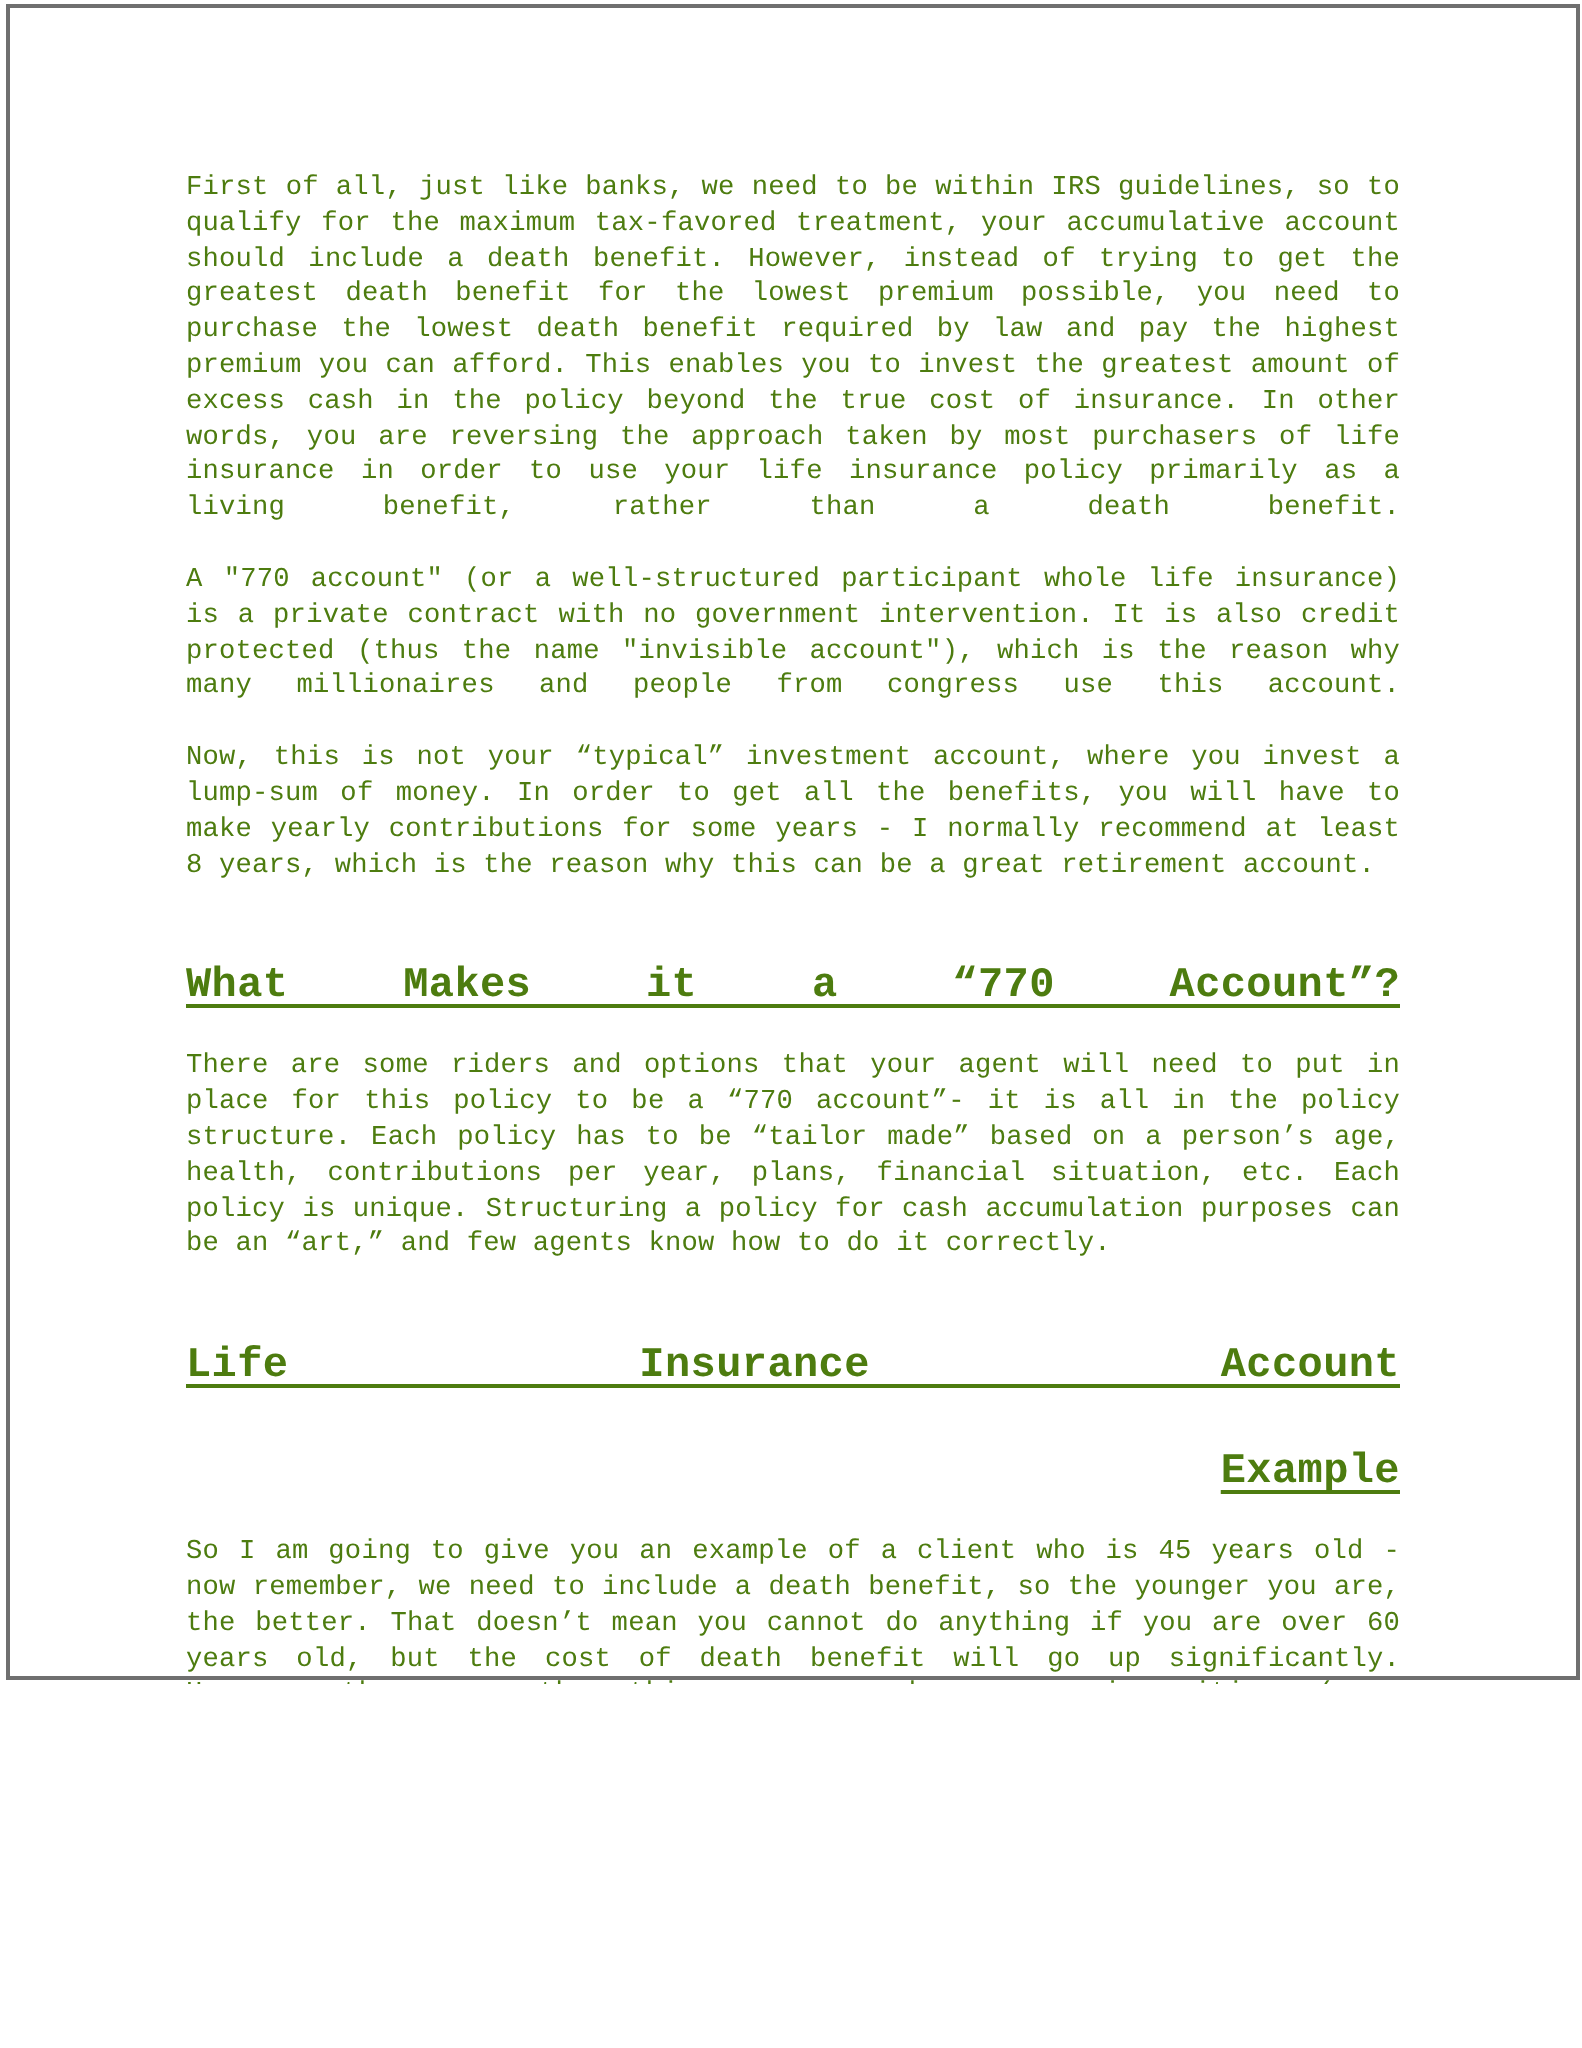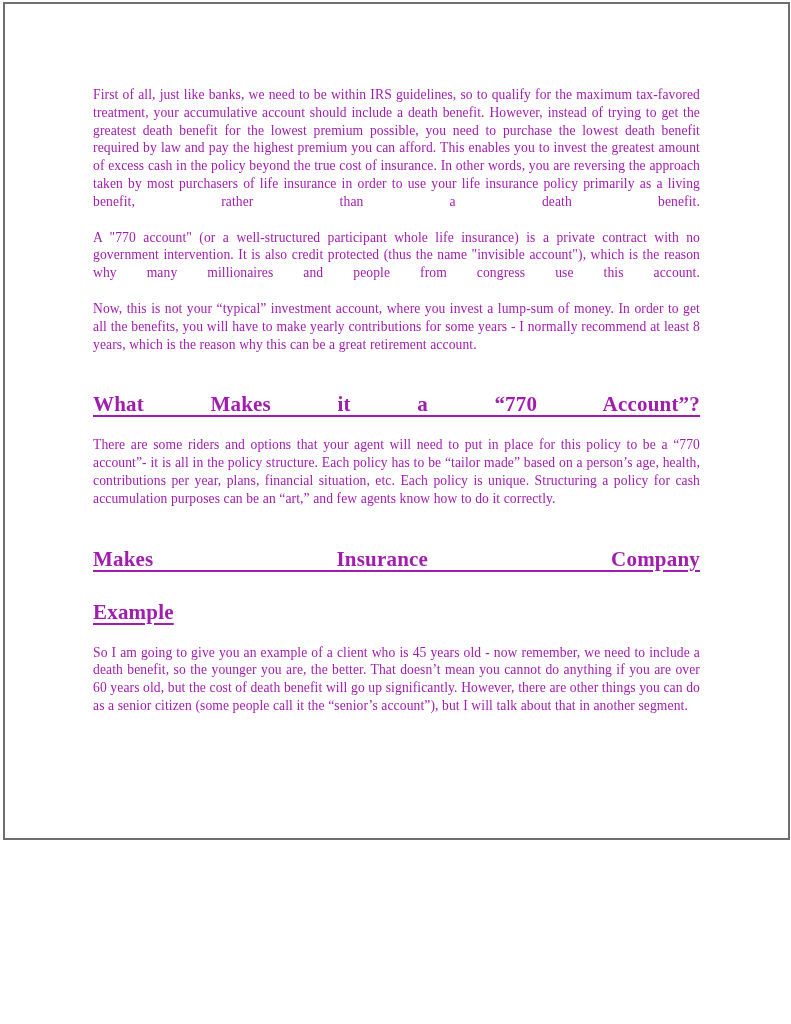--- a/index.html
+++ b/index.html
@@ -6,22 +6,22 @@
     margin: 0;
     padding: 0;
     background: #ffffff;
   }
   .page {
     position: relative;
     width: 791px;
     height: 842px;
     background: #ffffff;
     overflow: hidden;
-    font-family: Liberation Serif, serif;
-    color: #a21caf;
+    font-family: Liberation Mono, monospace;
+    color: #4d7c0f;
   }
   .frame {
     position: absolute;
     left: 3px;
     top: 2px;
     right: 1px;
     bottom: 2px;
     border: 2px solid #6f6f6f;
     pointer-events: none;
   }
@@ -43,20 +43,21 @@
   }
   .heading {
     font-size: 21px;
     font-weight: bold;
     line-height: 27px;
     margin: 26px 0 18px 0;
     text-decoration: underline;
     text-decoration-thickness: 2px;
     text-underline-offset: 4px;
     letter-spacing: 0.2px;
+    text-align: right;
   }
   .heading.justify-full {
     text-align: justify;
     text-align-last: justify;
     margin-top: 38px;
   }
 </style>
 </head>
 <body>
 
@@ -68,21 +69,21 @@
     <p class="para justify-last">First of all, just like banks, we need to be within IRS guidelines, so to qualify for the maximum tax-favored treatment, your accumulative account should include a death benefit. However, instead of trying to get the greatest death benefit for the lowest premium possible, you need to purchase the lowest death benefit required by law and pay the highest premium you can afford. This enables you to invest the greatest amount of excess cash in the policy beyond the true cost of insurance. In other words, you are reversing the approach taken by most purchasers of life insurance in order to use your life insurance policy primarily as a living benefit, rather than a death benefit.</p>
 
     <p class="para justify-last">A "770 account" (or a well-structured participant whole life insurance) is a private contract with no government intervention. It is also credit protected (thus the name "invisible account"), which is the reason why many millionaires and people from congress use this account.</p>
 
     <p class="para">Now, this is not your “typical” investment account, where you invest a lump-sum of money. In order to get all the benefits, you will have to make yearly contributions for some years - I normally recommend at least 8 years, which is the reason why this can be a great retirement account.</p>
 
     <h2 class="heading justify-full">What Makes it a “770 Account”?</h2>
 
     <p class="para">There are some riders and options that your agent will need to put in place for this policy to be a “770 account”- it is all in the policy structure. Each policy has to be “tailor made” based on a person’s age, health, contributions per year, plans, financial situation, etc.  Each policy is unique. Structuring a policy for cash accumulation purposes can be an “art,” and few agents know how to do it correctly.</p>
 
-    <h2 class="heading justify-full">Makes Insurance Company</h2>
+    <h2 class="heading justify-full">Life Insurance Account</h2>
 
 
     <h2 class="heading">Example</h2>
 
     <p class="para">So I am going to give you an example of a client who is 45 years old - now remember, we need to include a death benefit, so the younger you are, the better. That doesn’t mean you cannot do anything if you are over 60 years old, but the cost of death benefit will go up significantly.  However, there are other things you can do as a senior citizen (some people call it the “senior’s account”), but I will talk about that in another segment.</p>
 
   </div>
 </div>
 
 </body></html>

